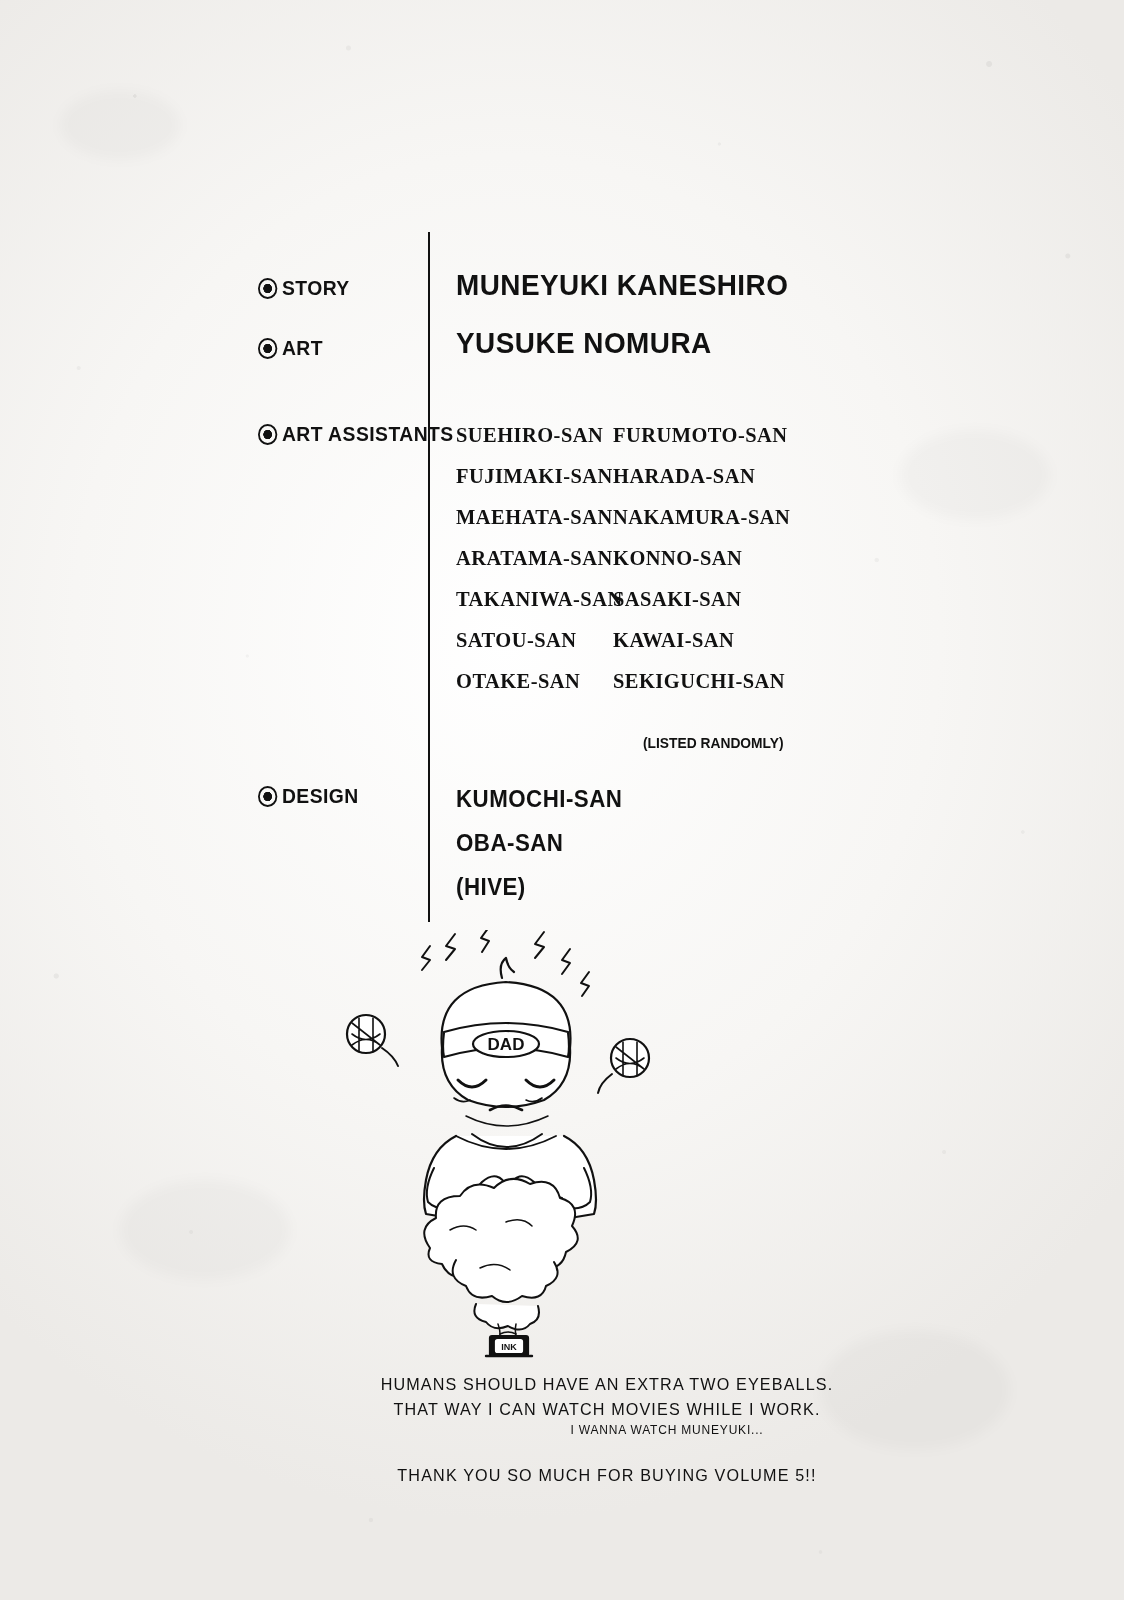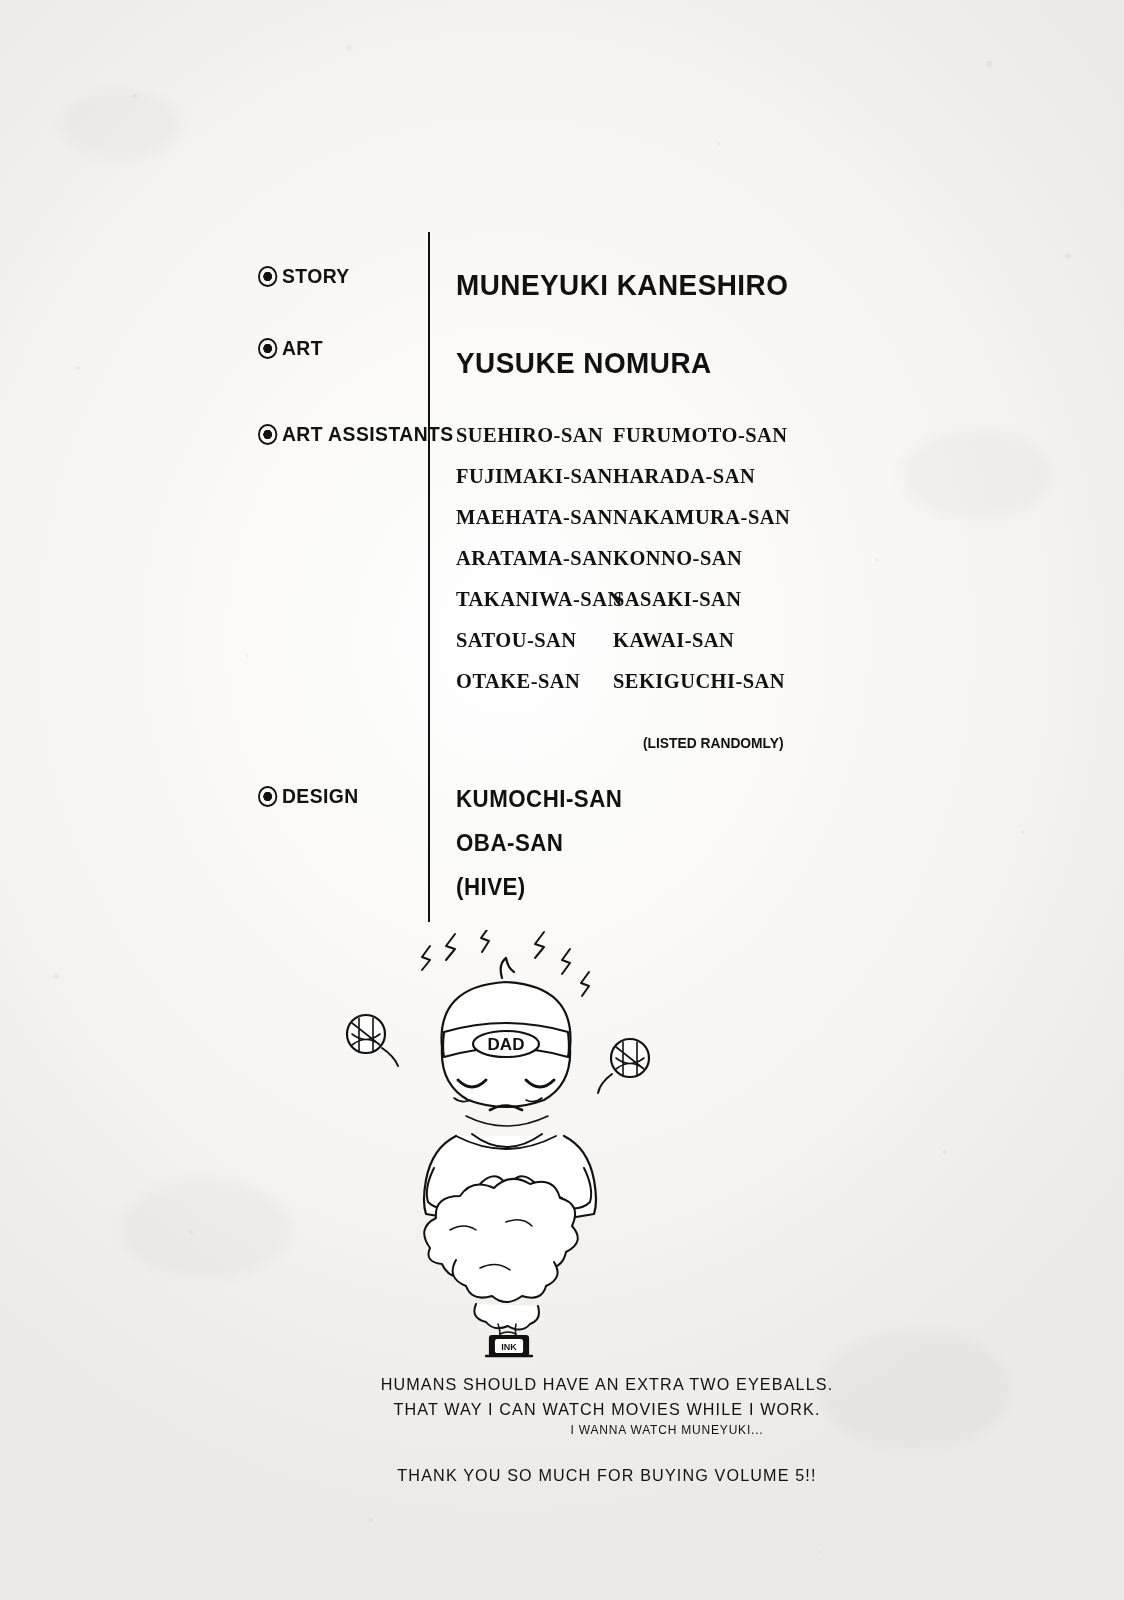--- a/index.html
+++ b/index.html
@@ -152,37 +152,37 @@
 <div class="paper"></div>
 <div class="smudge" style="left:60px;top:90px;width:120px;height:70px;"></div>
 <div class="smudge" style="left:900px;top:430px;width:150px;height:90px;"></div>
 <div class="smudge" style="left:120px;top:1180px;width:170px;height:100px;"></div>
 <div class="smudge" style="left:820px;top:1330px;width:190px;height:120px;"></div>
 
 <div class="credits">
 
   <div class="divider-line"></div>
 
-  <div class="row" style="left:0px; top:32px;justify-content:center;">
+  <div class="row" style="left:0px; top:44px;justify-content:center;">
     <span class="label">
       <span class="bullet"></span>
       <span>STORY</span>
     </span>
   </div>
   <div class="row" style="left:198px; top:38px;align-items:flex-end;">
     <span class="value big-name">MUNEYUKI KANESHIRO</span>
   </div>
 
   <div class="row" style="left:0px; top:104px;">
     <span class="label">
       <span class="bullet"></span>
       <span>ART</span>
     </span>
   </div>
-  <div class="row" style="left:198px; top:116px;text-align:center;">
+  <div class="row" style="left:198px; top:96px;text-align:center;">
     <span class="value big-name">YUSUKE NOMURA</span>
   </div>
 
   <div class="row" style="left:0px; top:190px;">
     <span class="label">
       <span class="bullet"></span>
       <span>ART ASSISTANTS</span>
     </span>
   </div>
 

